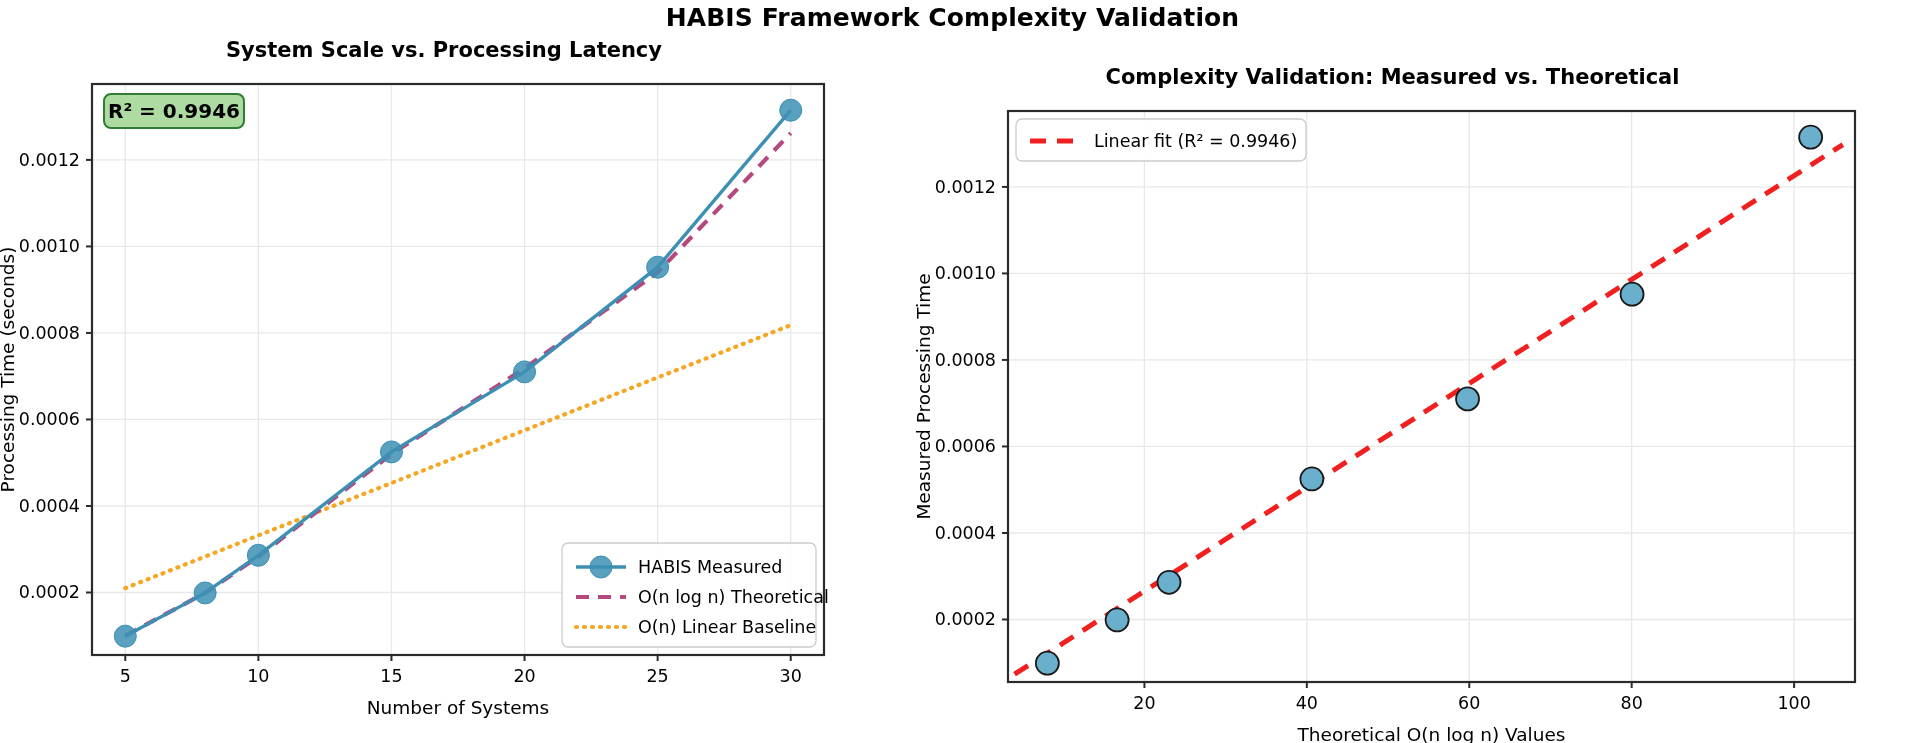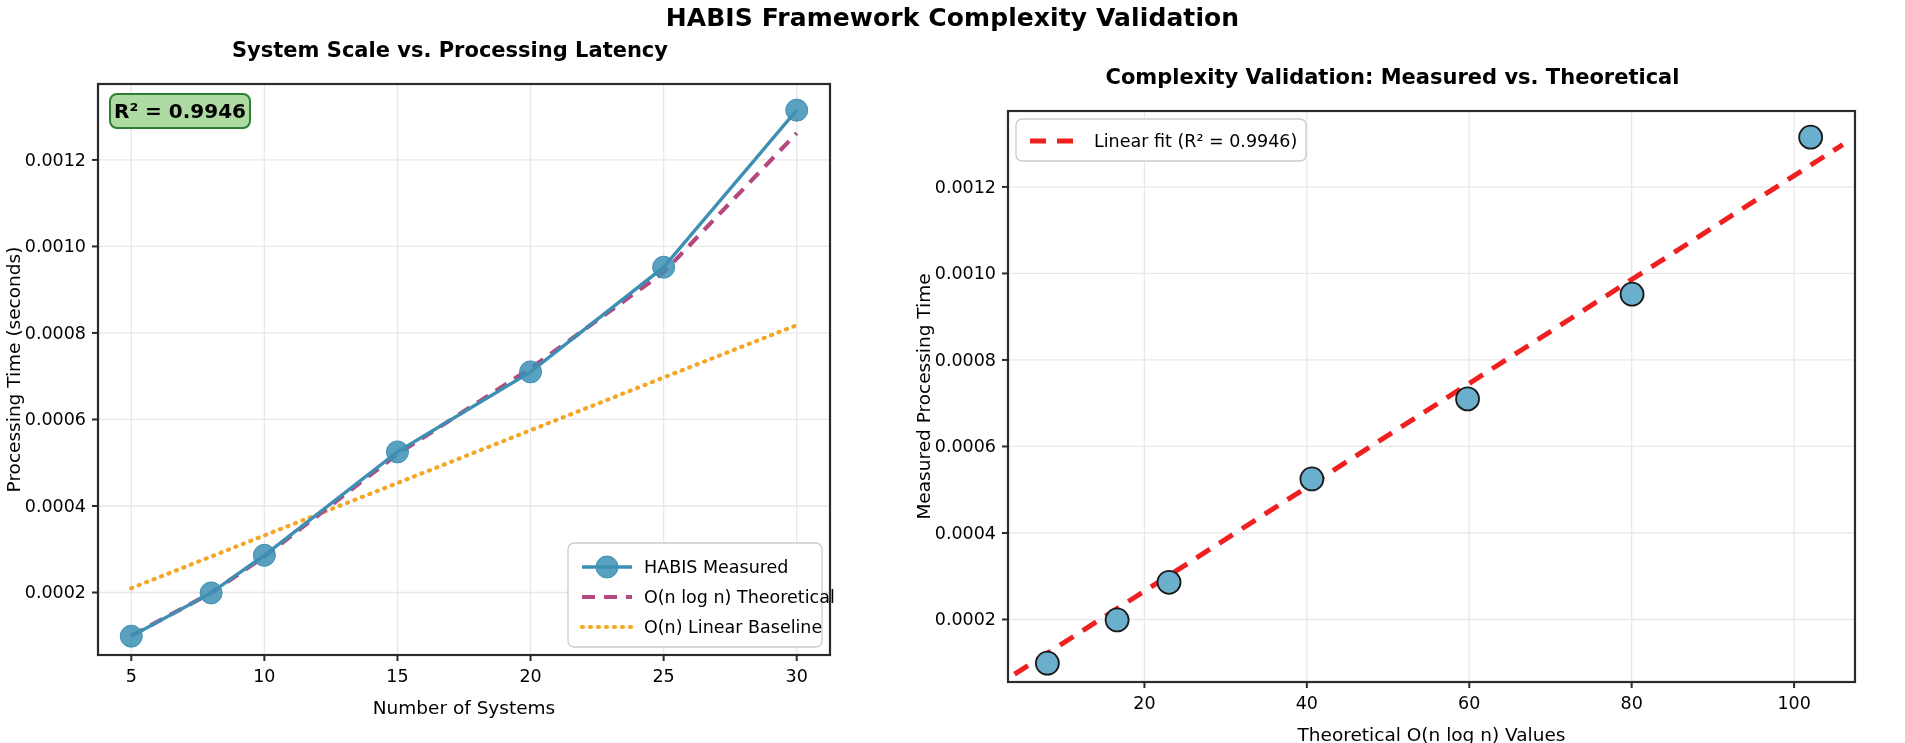--- a/index.html
+++ b/index.html
@@ -1,21 +1,21 @@
 <!DOCTYPE html>
 <html><head>
 <meta charset="utf-8">
 <style>
   html,body{margin:0;padding:0;background:#ffffff;}
   body{width:1905px;height:743px;font-family:"DejaVu Sans","Liberation Sans",sans-serif;color:#000;overflow:hidden;}
   #figure{position:relative;width:1905px;height:743px;background:#ffffff;}
   #suptitle{position:absolute;top:0;left:0;width:1905px;height:34px;display:flex;align-items:center;justify-content:center;
             font-size:25px;font-weight:bold;letter-spacing:.1px;}
   .panel{position:absolute;top:34px;height:709px;}
-  #panel-left{left:10px;width:880px;}
+  #panel-left{left:4px;width:880px;}
   #panel-right{left:880px;width:1025px;margin-top:27px;}
   .axtitle{position:absolute;left:0;width:100%;text-align:center;font-size:21px;font-weight:bold;}
   svg{position:absolute;top:0;left:0;overflow:visible;}
   text{font-family:"DejaVu Sans","Liberation Sans",sans-serif;fill:#000;}
   .ticklbl{font-size:17.5px;}
   .axlabel{font-size:18.5px;}
   .legtext{font-size:17.5px;}
   .r2text{font-size:20px;font-weight:bold;}
 </style>
 </head>

